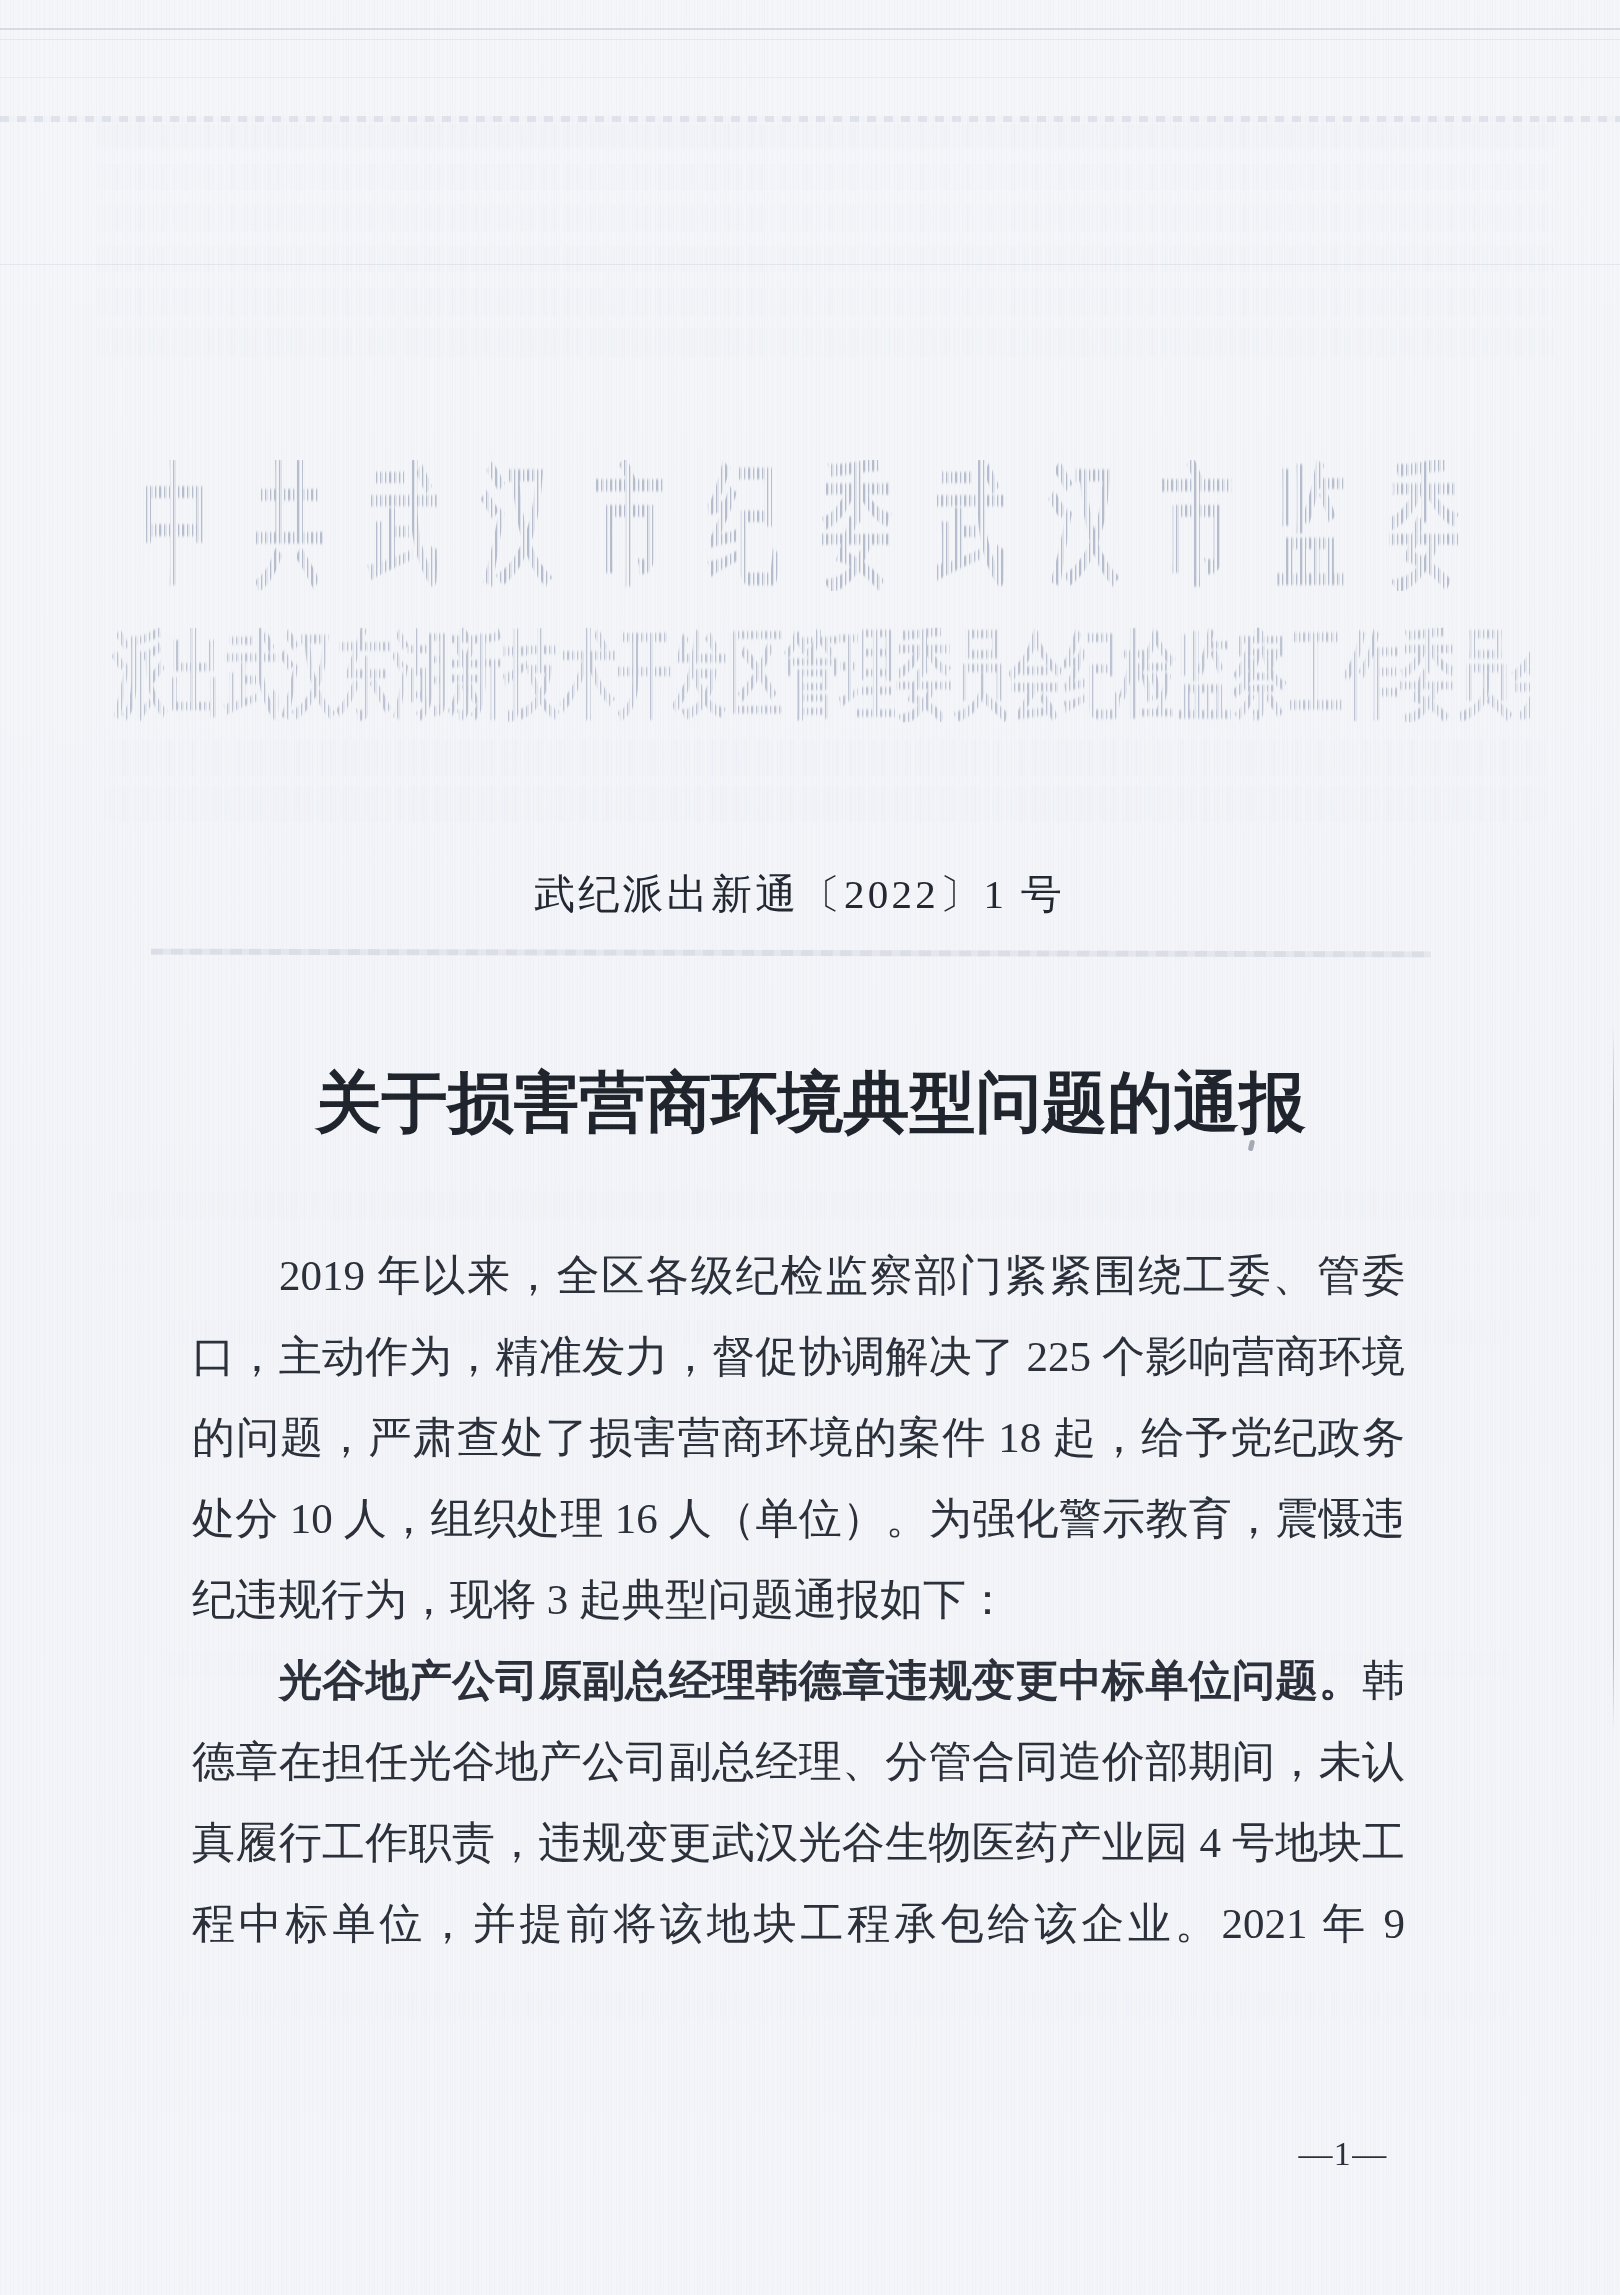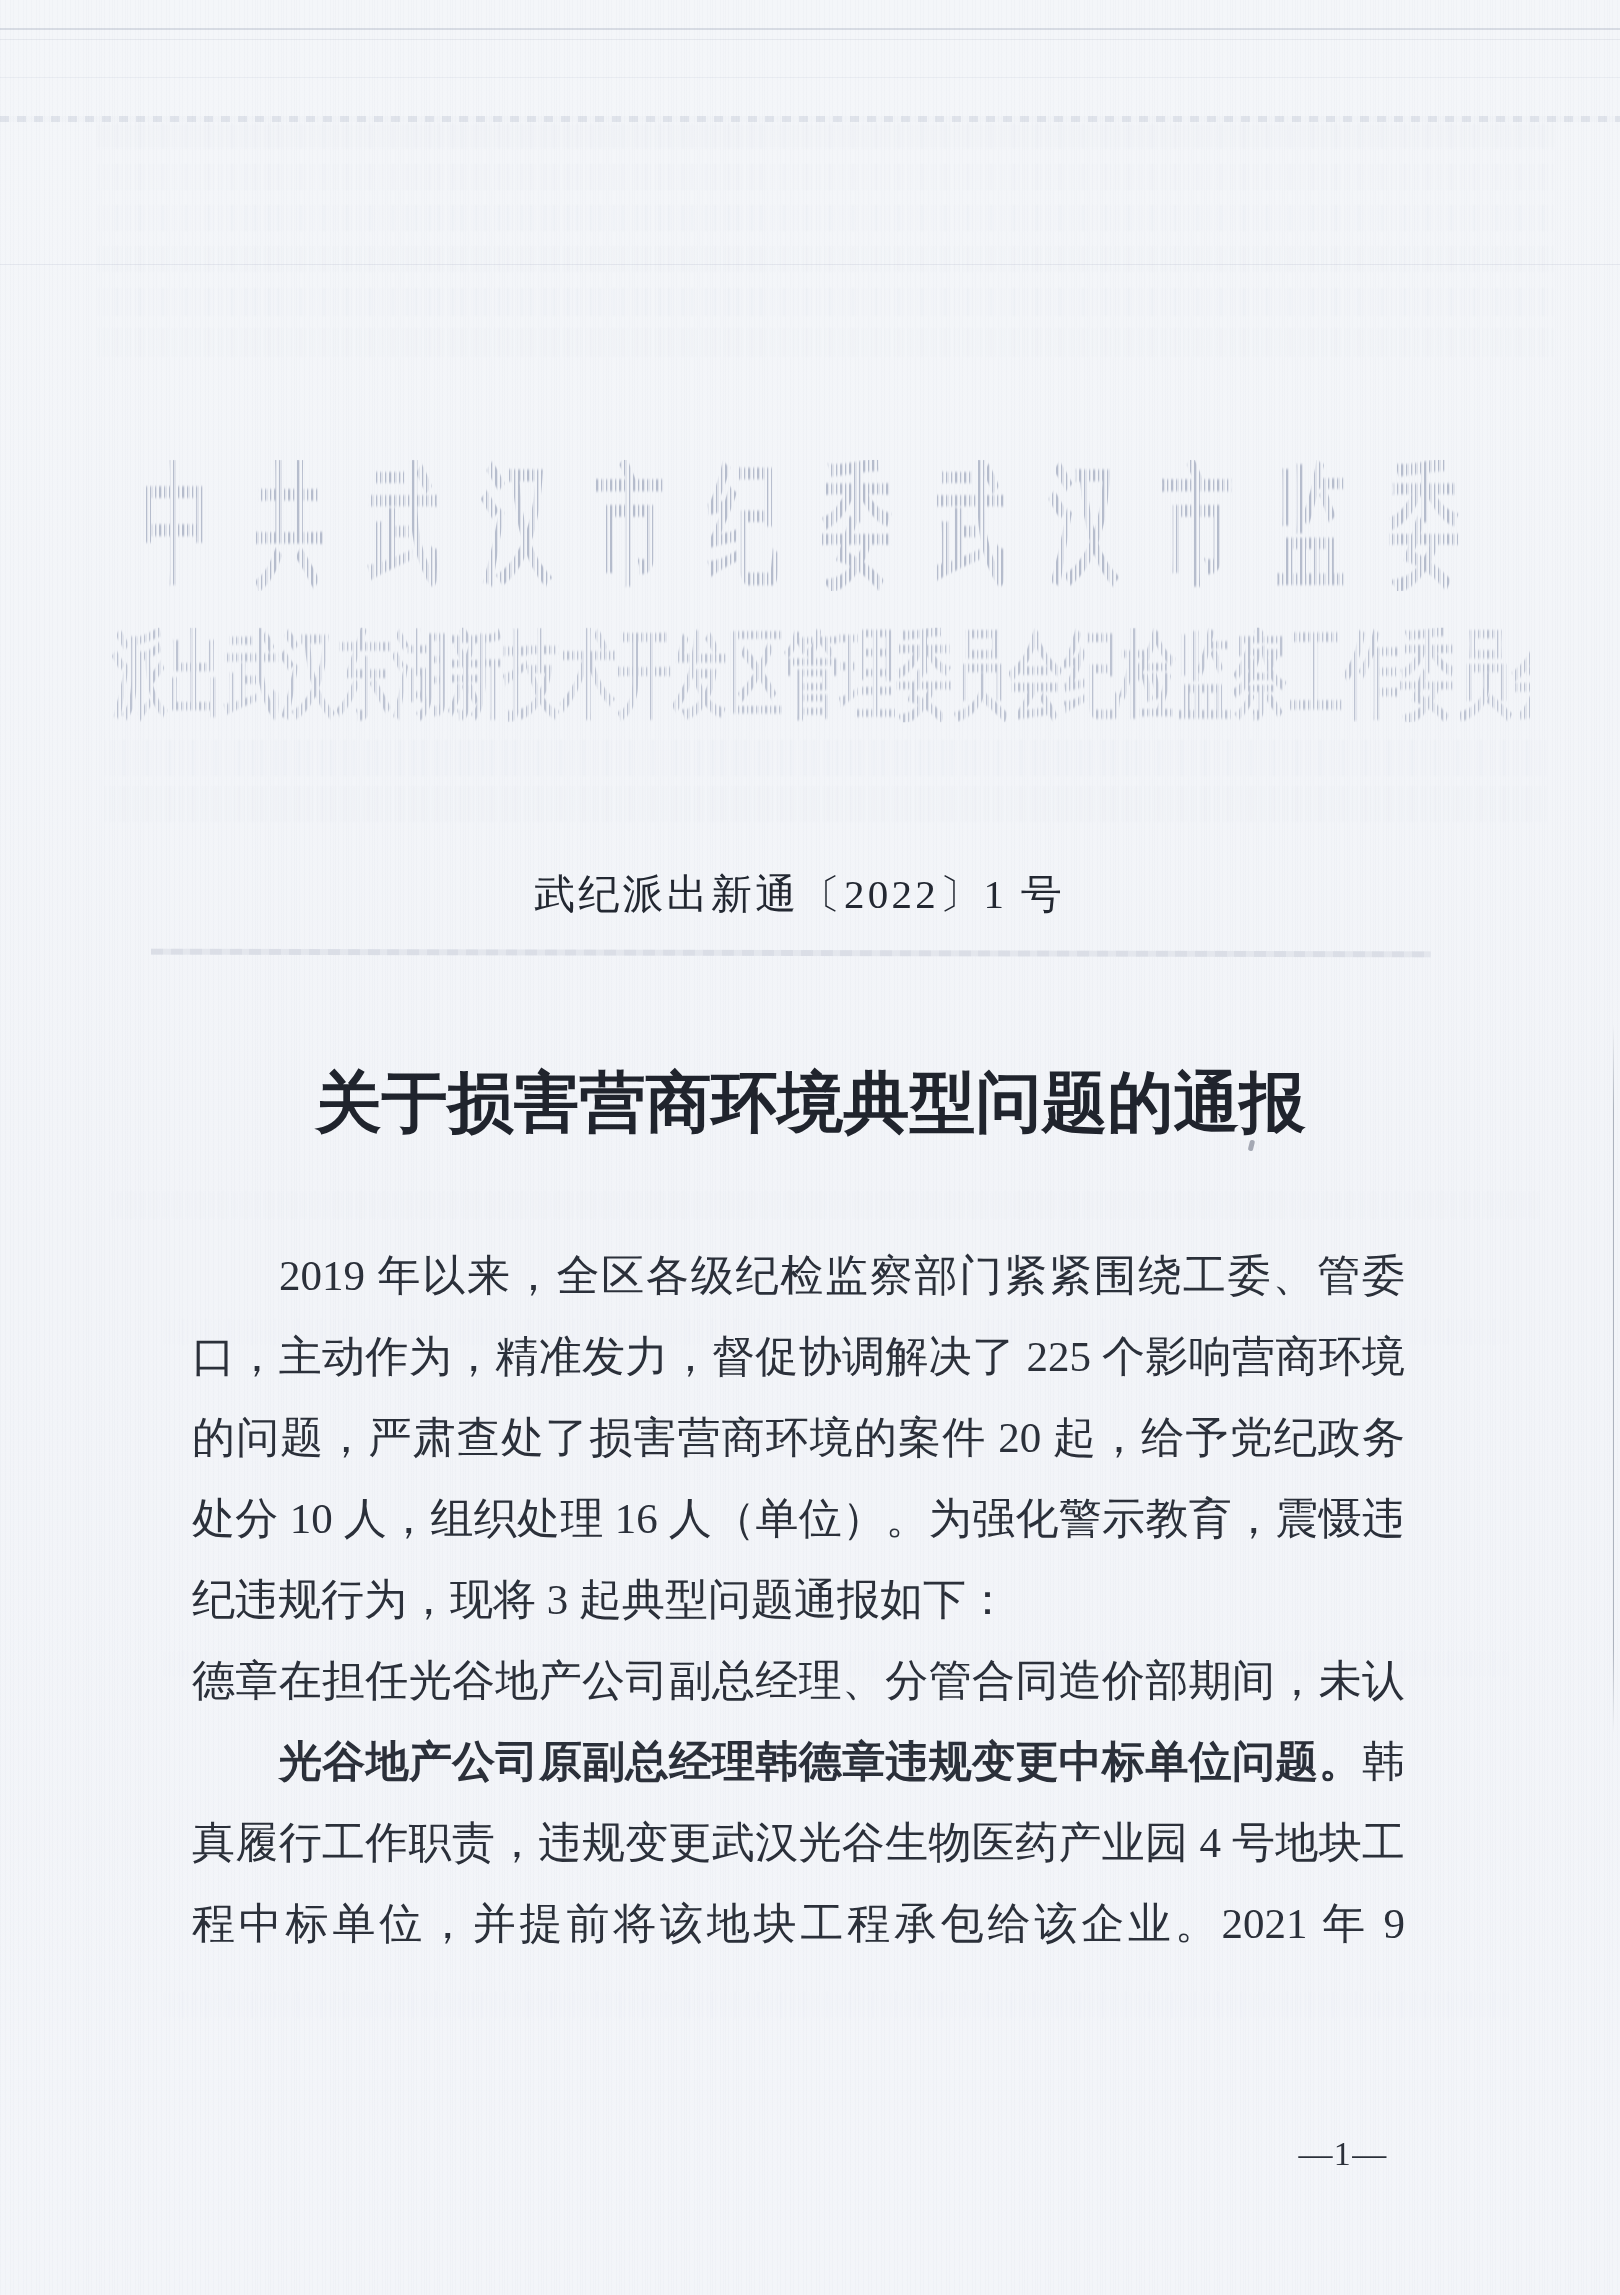--- a/index.html
+++ b/index.html
@@ -172,25 +172,25 @@
   <div class="ghost-band"></div>
 
   <div class="doc-title">关于损害营商环境典型问题的通报</div>
 
   <div class="speck"></div>
   <div class="ghost-row" style="top:1191px; left:112px; width:1431px; height:27.6px; opacity:.035;"></div>
 
   <div class="body-block">
     <div class="bline fill indent">2019 年以来，全区各级纪检监察部门紧紧围绕工委、管委</div>
     <div class="bline fill">口，主动作为，精准发力，督促协调解决了 225 个影响营商环境</div>
-    <div class="bline fill">的问题，严肃查处了损害营商环境的案件 20 起，给予党纪政务</div>
+    <div class="bline fill">的问题，严肃查处了损害营商环境的案件 18 起，给予党纪政务</div>
     <div class="bline fill">处分 10 人，组织处理 16 人（单位）。为强化警示教育，震慑违</div>
     <div class="bline">纪违规行为，现将 3 起典型问题通报如下：</div>
+    <div class="bline fill indent"><span class="lead-bold">光谷地产公司原副总经理韩德章违规变更中标单位问题。</span><span>韩</span></div>
     <div class="bline fill">德章在担任光谷地产公司副总经理、分管合同造价部期间，未认</div>
-    <div class="bline fill indent"><span class="lead-bold">光谷地产公司原副总经理韩德章违规变更中标单位问题。</span><span>韩</span></div>
     <div class="bline fill">真履行工作职责，违规变更武汉光谷生物医药产业园 4 号地块工</div>
     <div class="bline fill">程中标单位，并提前将该地块工程承包给该企业。2021 年 9 月，</div>
   </div>
 
   <div class="ghost-row" style="top:1319px; left:164px; width:1346px; height:26px; opacity:.025;"></div>
   <div class="ghost-row" style="top:1651px; left:164px; width:1346px; height:26px; opacity:.022;"></div>
   <div class="ghost-row" style="top:1992px; left:164px; width:1346px; height:26px; opacity:.022;"></div>
 
   <div class="vline"></div>
 

